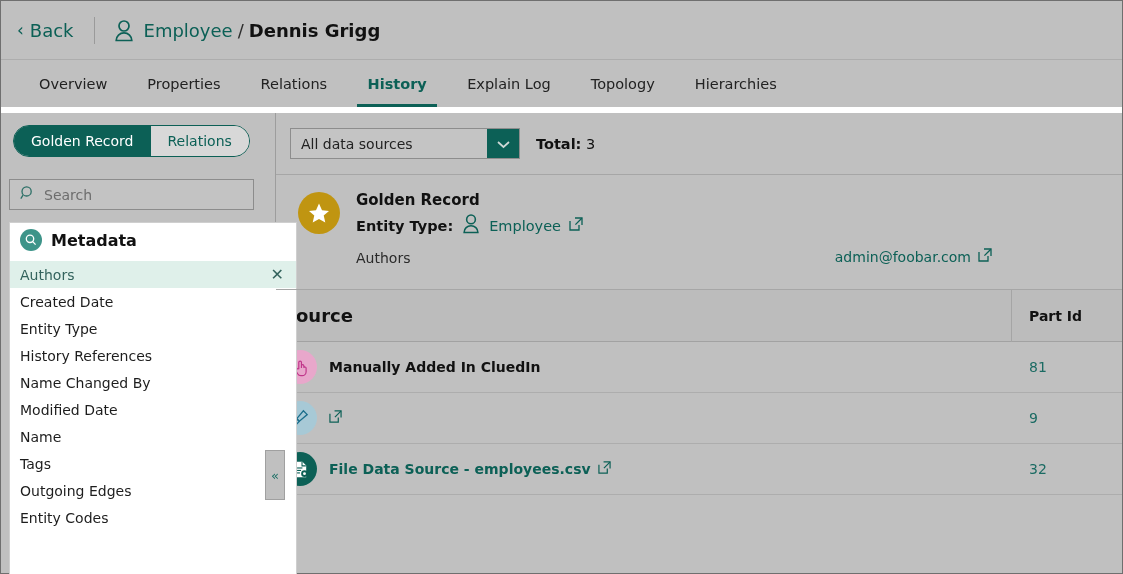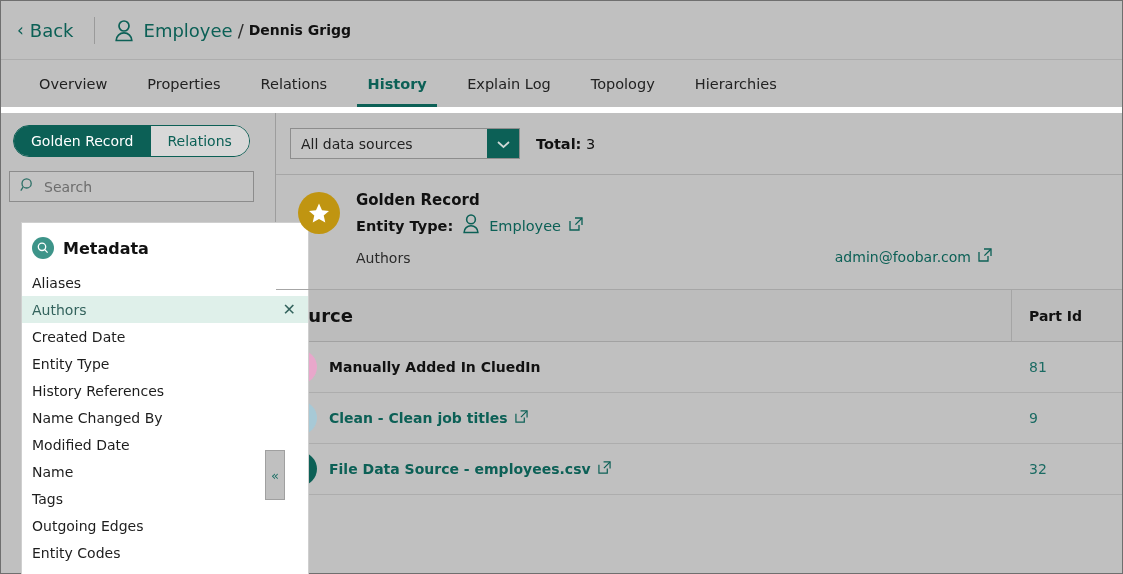--- a/index.html
+++ b/index.html
@@ -37,21 +37,21 @@
   .back-chevron { font-size: 17px; line-height: 1; color: #0c6056; }
   .hdr-divider {
     width: 1px; height: 27px; background: #9a9a9a;
     margin: 0 18px 0 20px;
   }
   .person-icon { display: flex; align-items: center; margin-right: 9px; }
   .crumb-entity {
     color: #0c6056; font-size: 18px; cursor: pointer;
   }
   .crumb-sep { color: #2e2e2e; font-size: 18px; margin: 0 5px; }
-  .crumb-name { color: #111; font-size: 14px; font-weight: bold; }
+  .crumb-name { color: #111; font-size: 18px; font-weight: bold; }
 
   
   .tabs {
     height: 53px;
     flex: 0 0 53px;
     display: flex;
     align-items: stretch;
     padding-left: 18px;
     border-bottom: 6px solid #ffffff;
     background: #c0c0c0;
@@ -94,46 +94,45 @@
     display: flex; align-items: center; justify-content: center;
     padding: 0 17px;
     font-size: 14px;
     cursor: pointer;
     color: #0c6056;
     background: #d8d8d8;
   }
   .seg.on { background: #0c6056; color: #fff; }
 
   .search-box {
-    margin: 14px 12px 0 8px;
+    margin: 22px 12px 0 8px;
     height: 31px;
     border: 1px solid #8c8c8c;
     background: #c3c3c3;
     display: flex; align-items: center;
     padding: 0 10px;
     gap: 8px;
     width: 245px;
   }
   .search-box input {
     border: 0; background: transparent; outline: none;
     font-family: inherit; font-size: 14px; color: #333;
     width: 100%;
   }
   .search-box input::placeholder { color: #6d6d6d; }
 
   .meta-panel {
     position: absolute;
-    left: 20px; top: 109px;
+    left: 8px; top: 109px;
     width: 288px;
     bottom: -1px;
     background: #fff;
     border: 1px solid #cfcfcf;
     border-bottom: none;
     overflow: hidden;
-    padding-top: 8px;
   }
   .meta-head {
     display: flex; align-items: center; gap: 9px;
     padding: 6px 0 10px 10px;
   }
   .meta-circle {
     width: 22px; height: 22px; border-radius: 50%;
     background: #3d9489;
     display: flex; align-items: center; justify-content: center;
   }
@@ -303,23 +302,20 @@
 
       <div class="meta-panel">
         <div class="meta-head">
           <span class="meta-circle">
             <svg width="14" height="14" viewBox="0 0 14 14">
               <circle cx="6" cy="5.8" r="3.7" fill="none" stroke="#fff" stroke-width="1.3"></circle>
               <line x1="8.7" y1="8.6" x2="11.6" y2="11.6" stroke="#fff" stroke-width="1.3"></line>
             </svg>
           </span>
           <span class="meta-title">Metadata</span>
-        </div>
-        <div class="meta-item">
-          <span>Aliases</span>
         </div>
         <div class="meta-item selected">
           <span>Authors</span>
           <span class="x-close">✕</span>
         </div>
         <div class="meta-item">
           <span>Created Date</span>
         </div>
         <div class="meta-item">
           <span>Entity Type</span>
@@ -435,21 +431,20 @@
         <div class="trow">
           <div class="cell-source">
             <span class="row-icon ic-clean">
               <svg width="20" height="20" viewBox="0 0 20 20">
                 <path d="M13.4,2.8 L17.2,6.6 L9.4,13.2 L6.8,10.6 z" fill="none" stroke="#1c6f8c" stroke-width="1.3"></path>
                 <path d="M6.6,10.8 L9.2,13.4 L6.2,16.6 a2.4,2.4 0 0 1 -3.4,-3.4 z" fill="none" stroke="#1c6f8c" stroke-width="1.3"></path>
                 <line x1="4.2" y1="13.4" x2="6.6" y2="15.8" stroke="#1c6f8c" stroke-width="1.1"></line>
               </svg>
             </span>
             <span class="src-text link">
-              <span>Clean - Clean job titles</span>
               <span>
                 <svg width="13" height="13" viewBox="0 0 14 14">
                   <path d="M1,4 L1,13 L10,13 L10,8" fill="none" stroke="#0c6056" stroke-width="1.3"></path>
                   <polyline points="6,1 13,1 13,8" fill="none" stroke="#0c6056" stroke-width="1.3"></polyline>
                   <line x1="6.4" y1="7.6" x2="12.8" y2="1.2" stroke="#0c6056" stroke-width="1.3"></line>
                 </svg>
               </span>
             </span>
           </div>
           <div class="row-div"></div>

